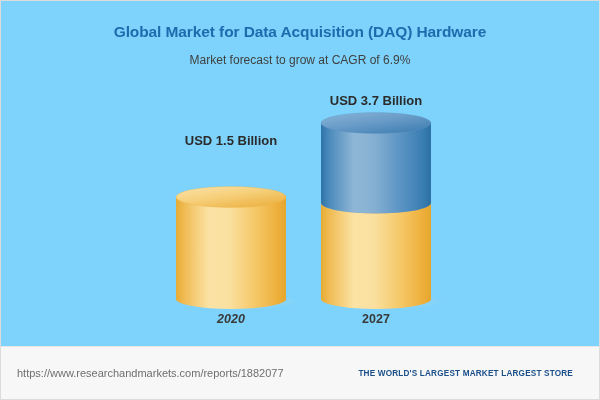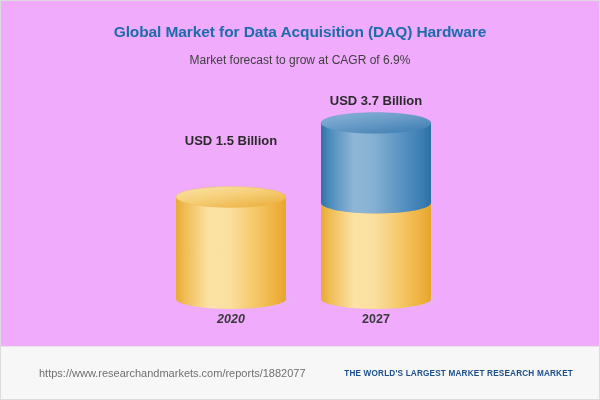--- a/index.html
+++ b/index.html
@@ -10,21 +10,21 @@
   body {
     font-family: "Liberation Sans", sans-serif;
     -webkit-font-smoothing: antialiased;
   }
 
   #infographic {
     position: relative;
     width: 600px;
     height: 400px;
     box-sizing: border-box;
-    background: #f0abfc;
+    background: #7dd3fc;
     border: 1px solid #dcdcdc;
     overflow: hidden;
   }
 
   
   .header {
     position: absolute;
     top: 0; left: 0; right: 0;
     height: 86px;
     text-align: center;
@@ -83,21 +83,21 @@
   
   .footer {
     position: absolute;
     left: 0; right: 0; bottom: 0;
     height: 52px;
     background: #f7f7f7;
     border-top: 1px solid #e6e6e6;
   }
   .footer-url {
     position: absolute;
-    left: 38px;
+    left: 16px;
     top: 50%;
     transform: translateY(-50%);
     font-size: 11px;
     color: #6f6f6f;
     text-decoration: none;
     white-space: nowrap;
   }
   .logo {
     position: absolute;
     right: 26px;
@@ -230,17 +230,17 @@
 
       <div class="cyl-cat" style="top:225px; left:70px;">2027</div>
     </div>
 
   </div>
 
   <div class="footer">
     <a class="footer-url" href="#">https://www.researchandmarkets.com/reports/1882077</a>
 
     <div class="logo">
-      <div class="logo-tag">THE WORLD'S LARGEST MARKET RESEARCH MARKET</div>
+      <div class="logo-tag">THE WORLD'S LARGEST MARKET LARGEST STORE</div>
     </div>
   </div>
 
 </div>
 
 </body></html>

